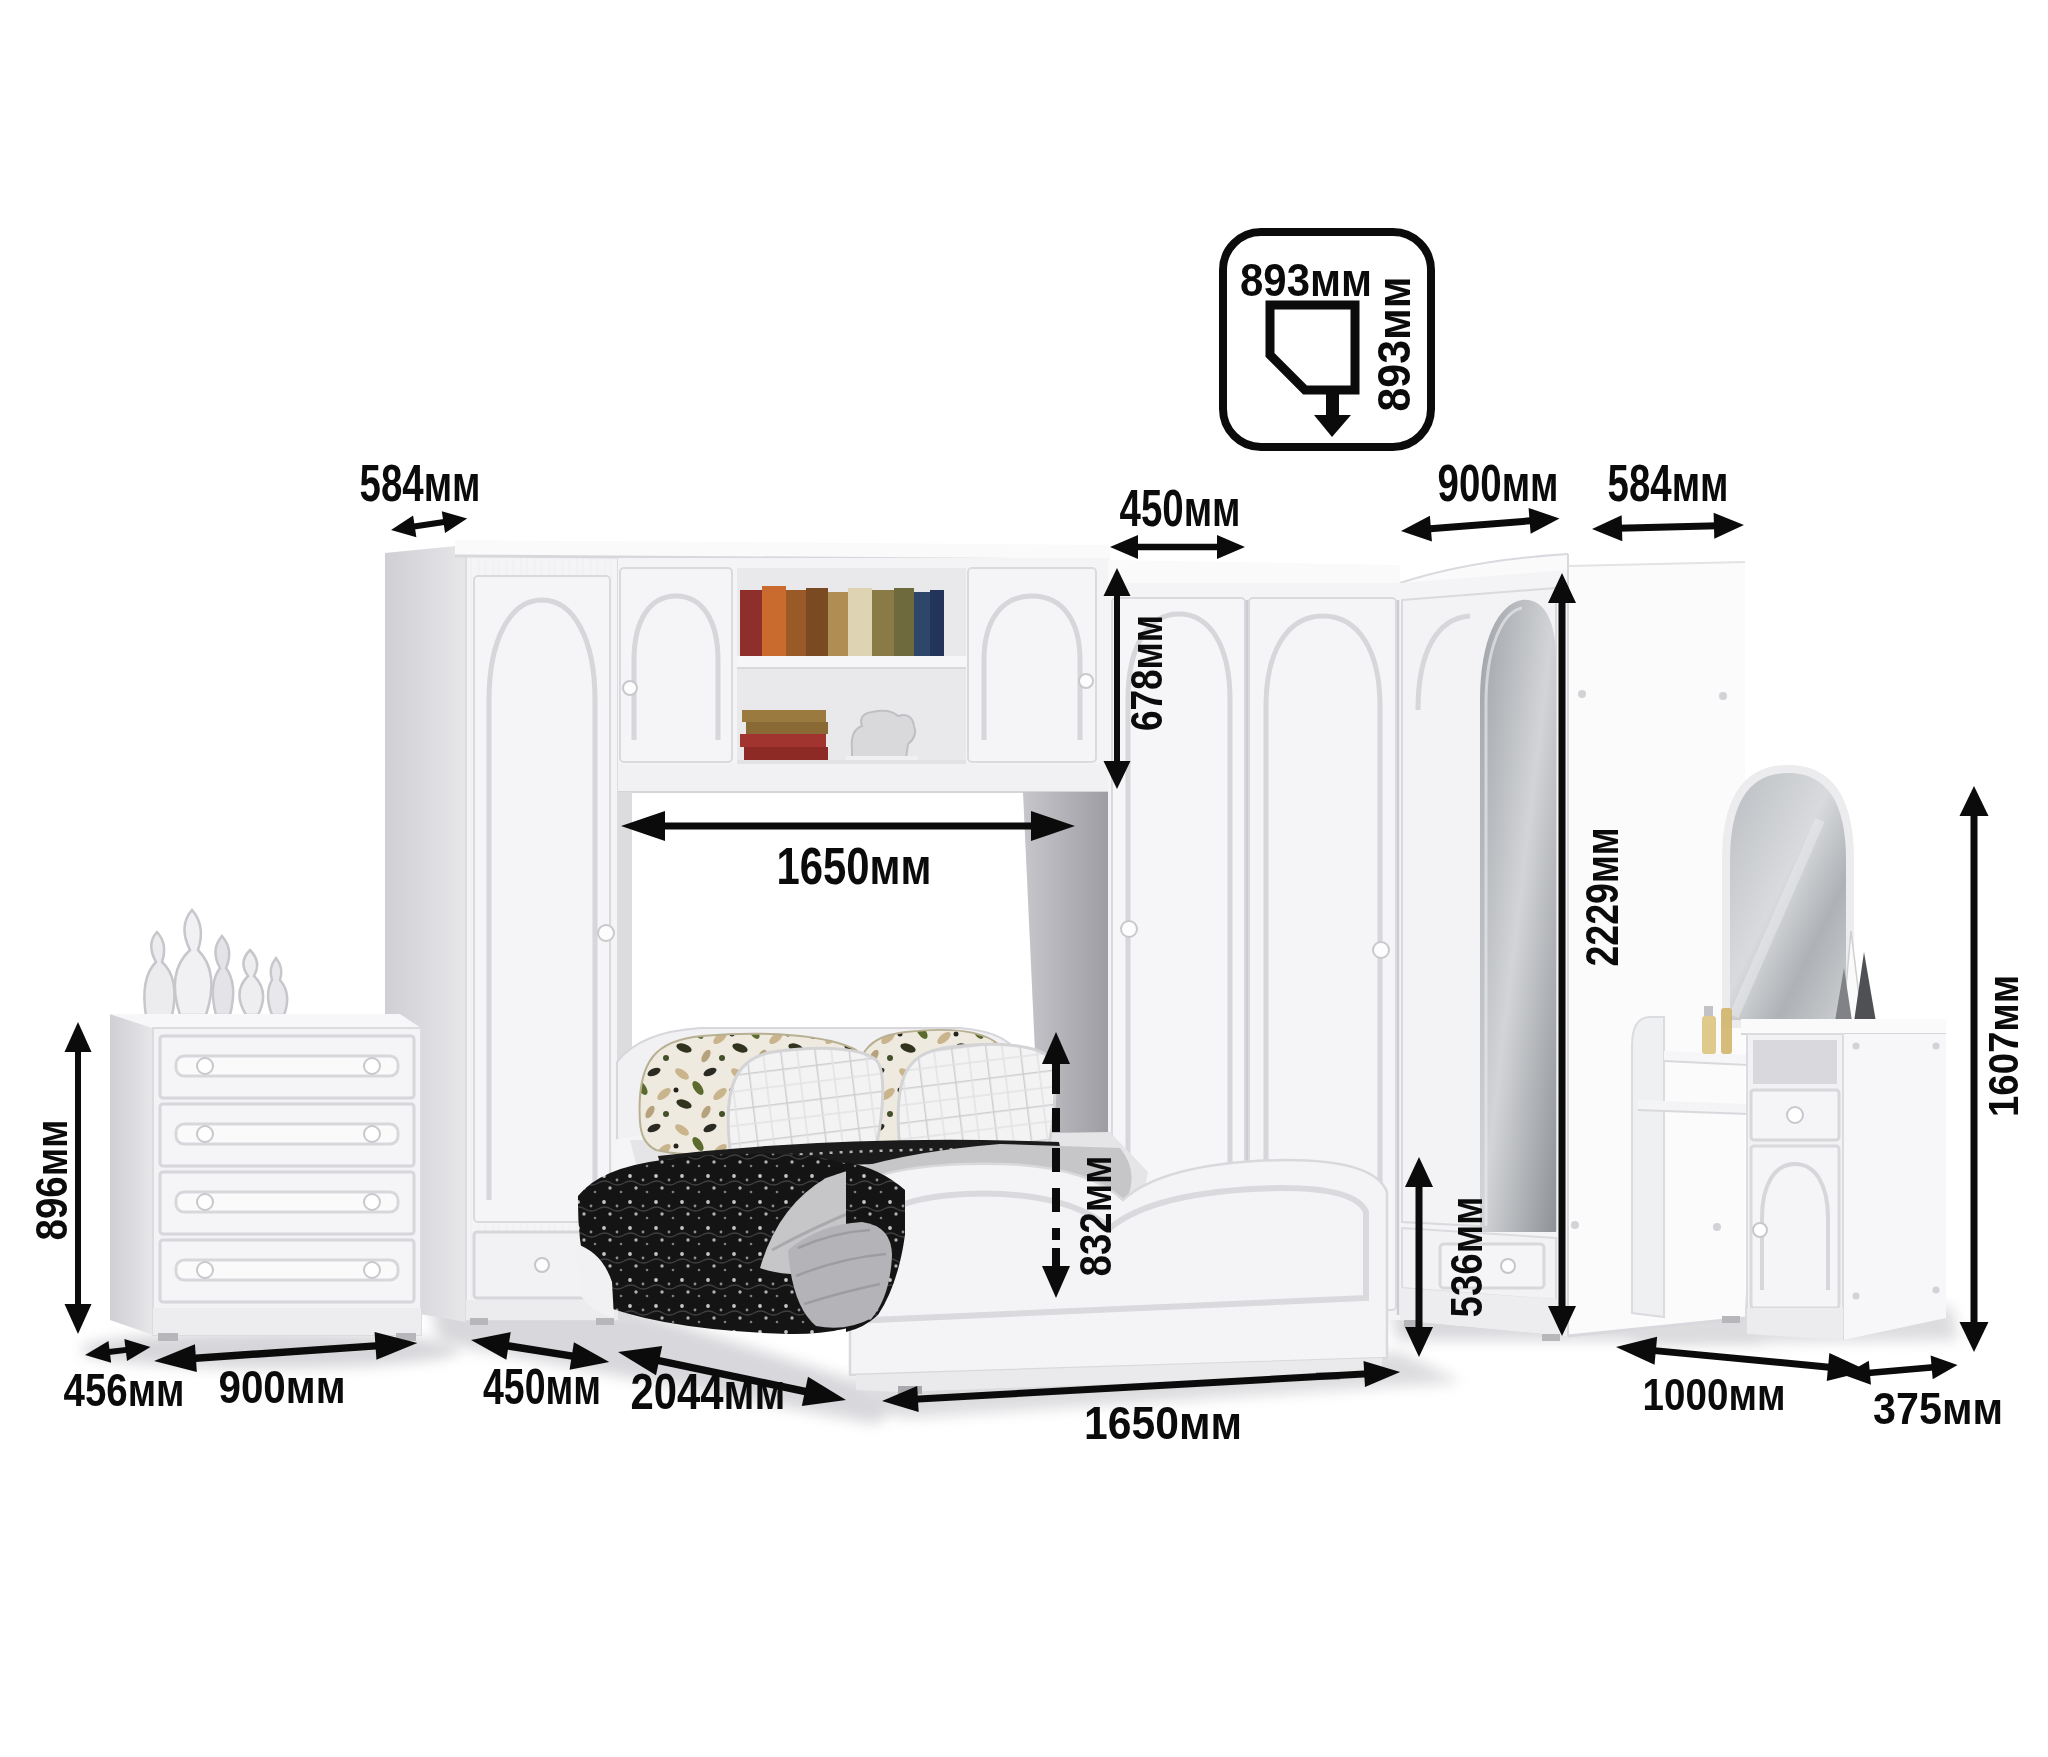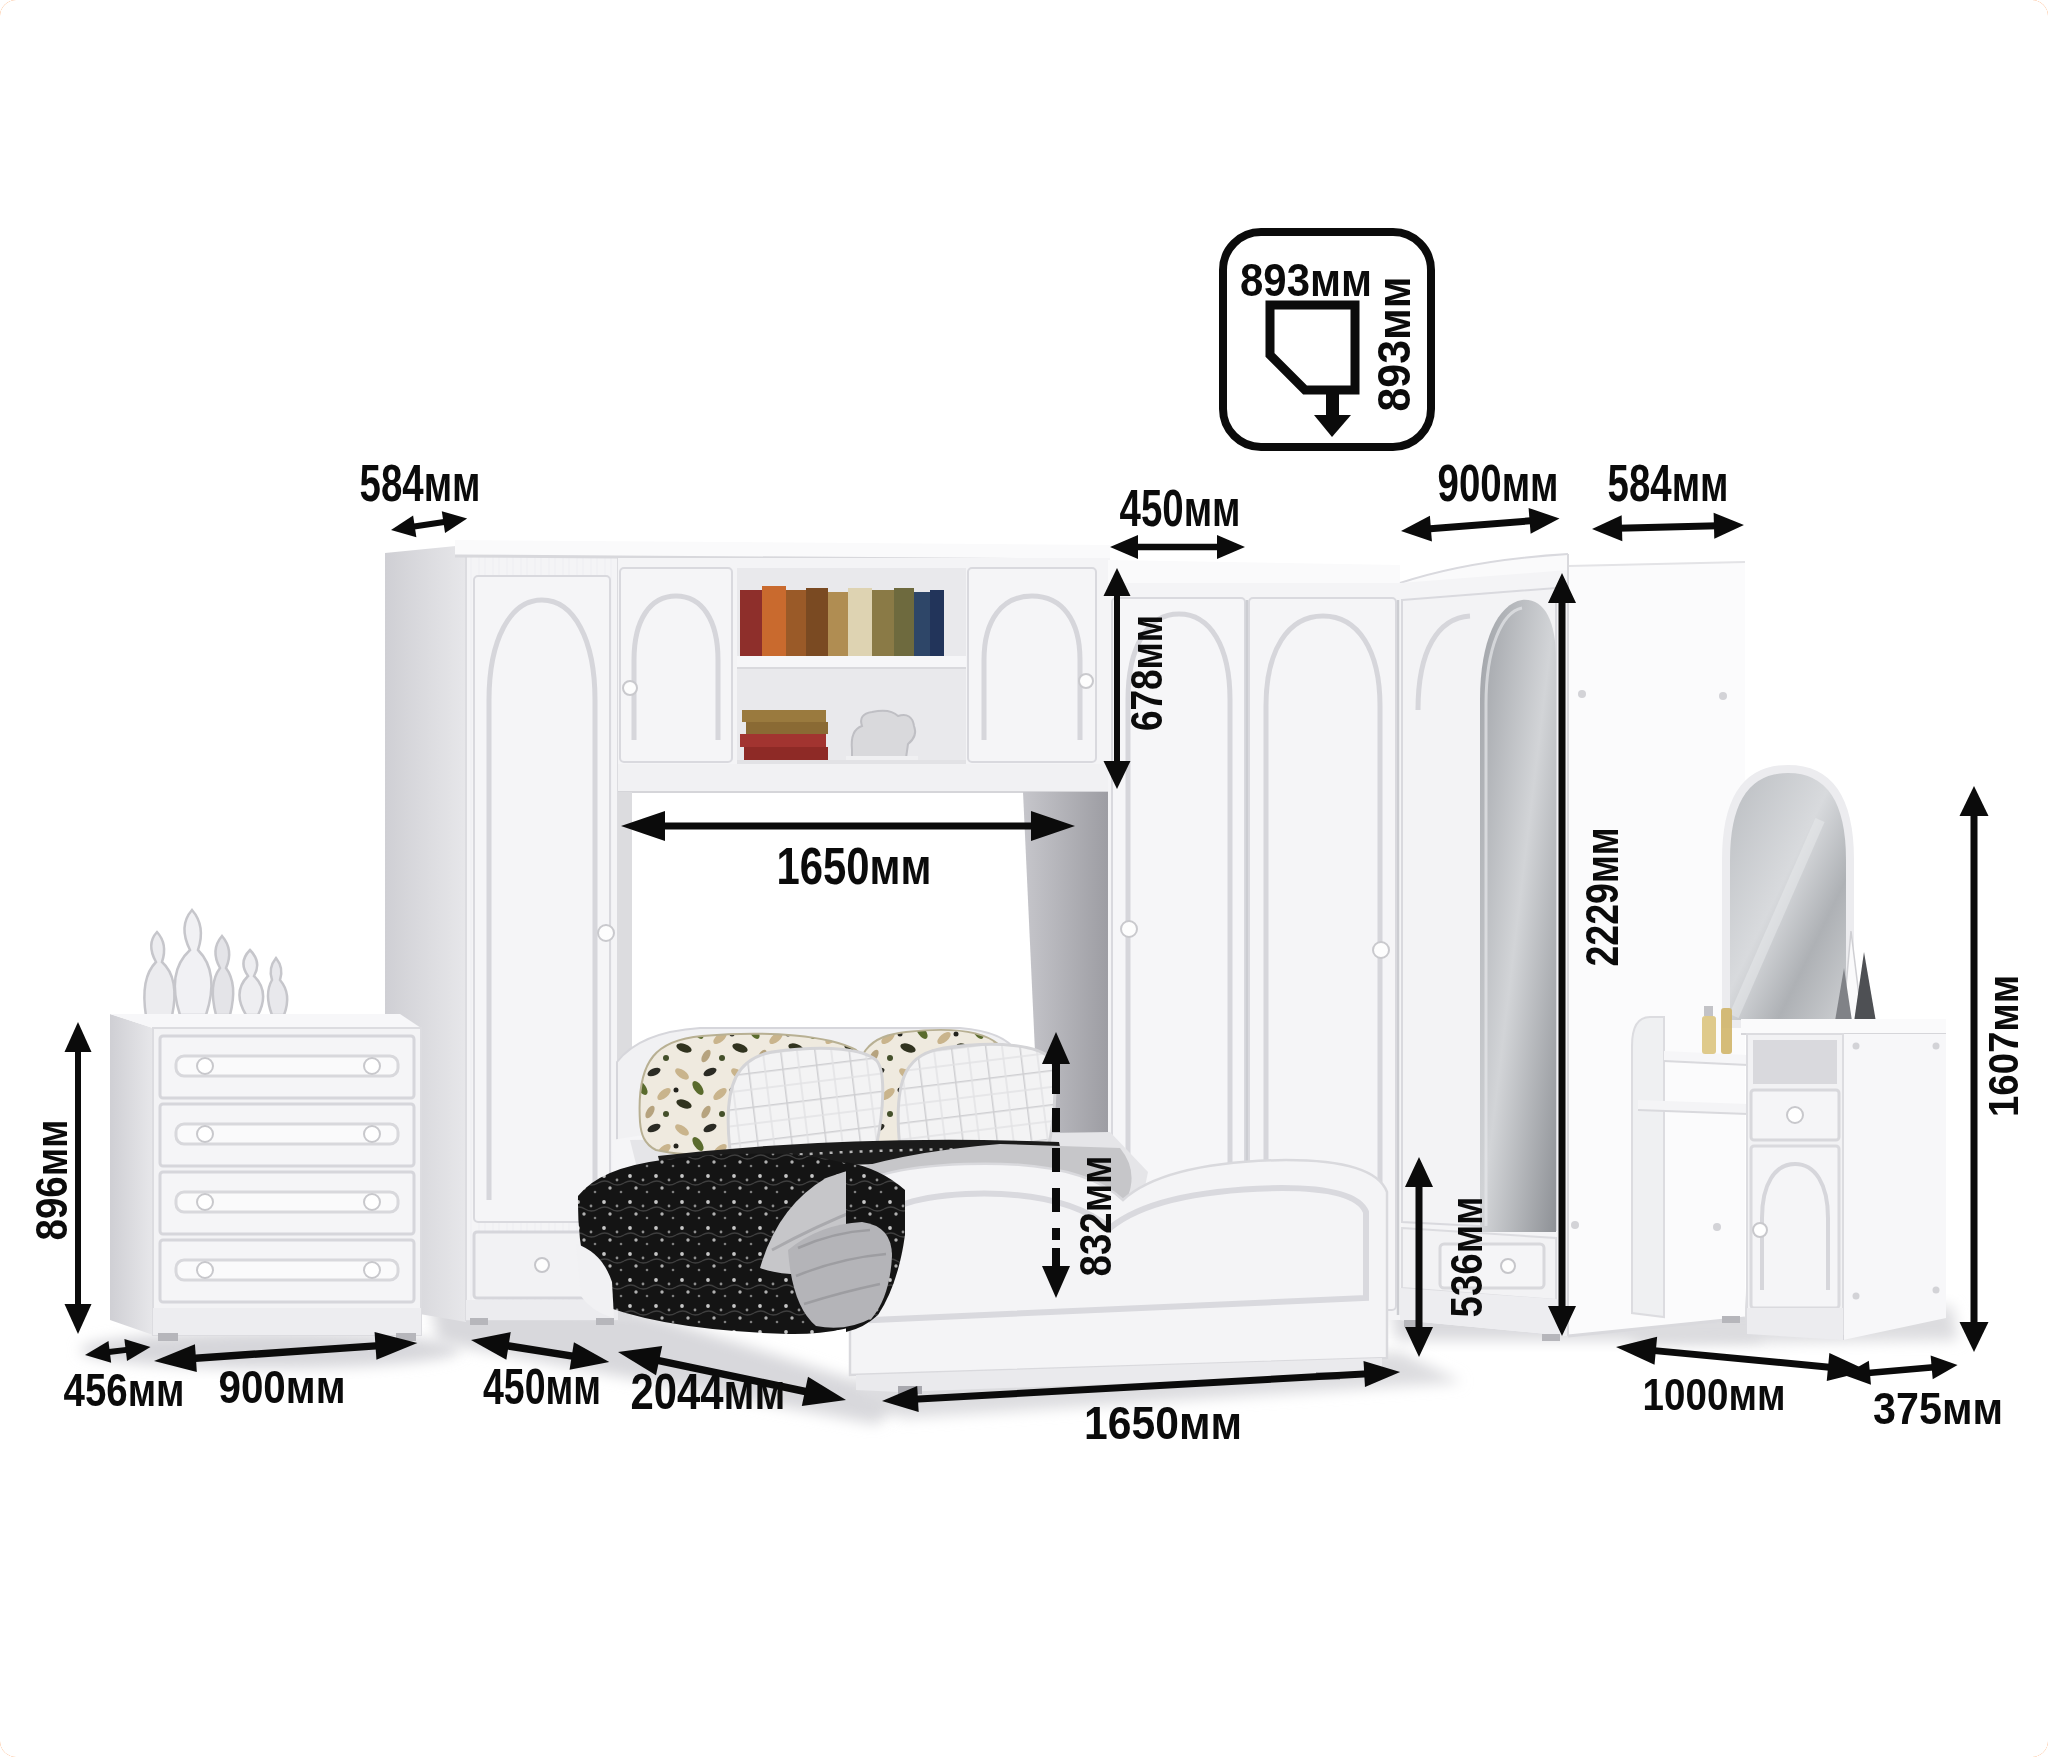--- a/index.html
+++ b/index.html
@@ -1,16 +1,16 @@
 <!DOCTYPE html>
 <html><head>
 <meta charset="utf-8">
 <style>
   html,body{margin:0;padding:0;background:#ffffff;}
-  #page{position:relative;width:2048px;height:1757px;background:#f97316;overflow:hidden;border-radius:16px;}
+  #page{position:relative;width:2048px;height:1757px;background:#f97316;overflow:hidden;}
   svg{position:absolute;top:0;left:0;}
   text{font-family:"Liberation Sans",sans-serif;font-weight:bold;fill:#0b0b0b;}
 </style>
 </head>
 <body>
 <div id="page">
 <svg width="2048" height="1757" viewBox="0 0 2048 1757">
 <defs>
   <linearGradient id="sideL" x1="0" y1="0" x2="1" y2="0">
     <stop offset="0" stop-color="#cfcfd4"></stop>

